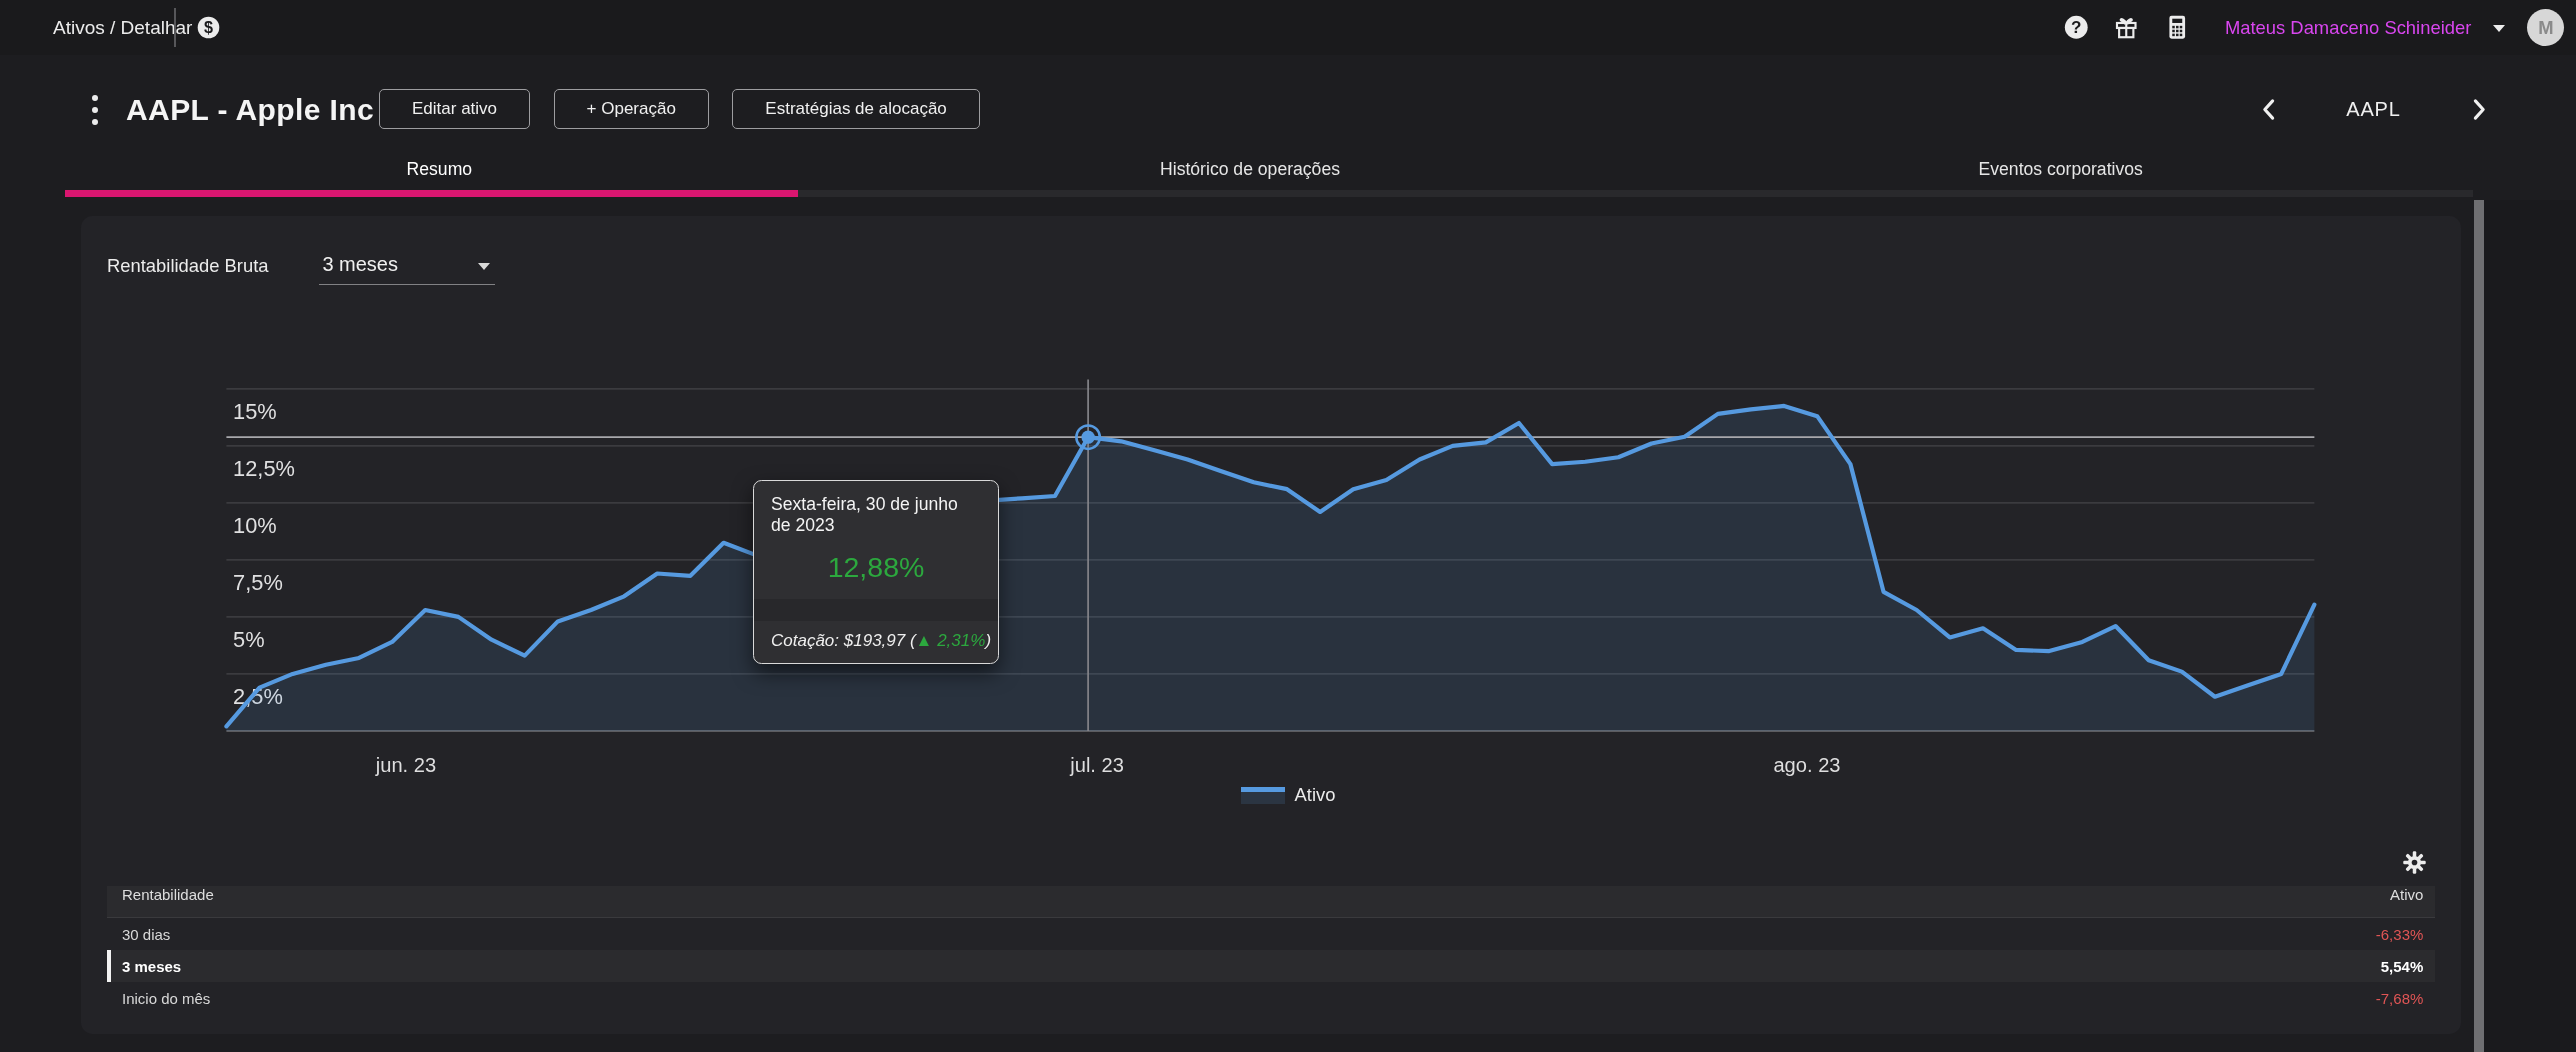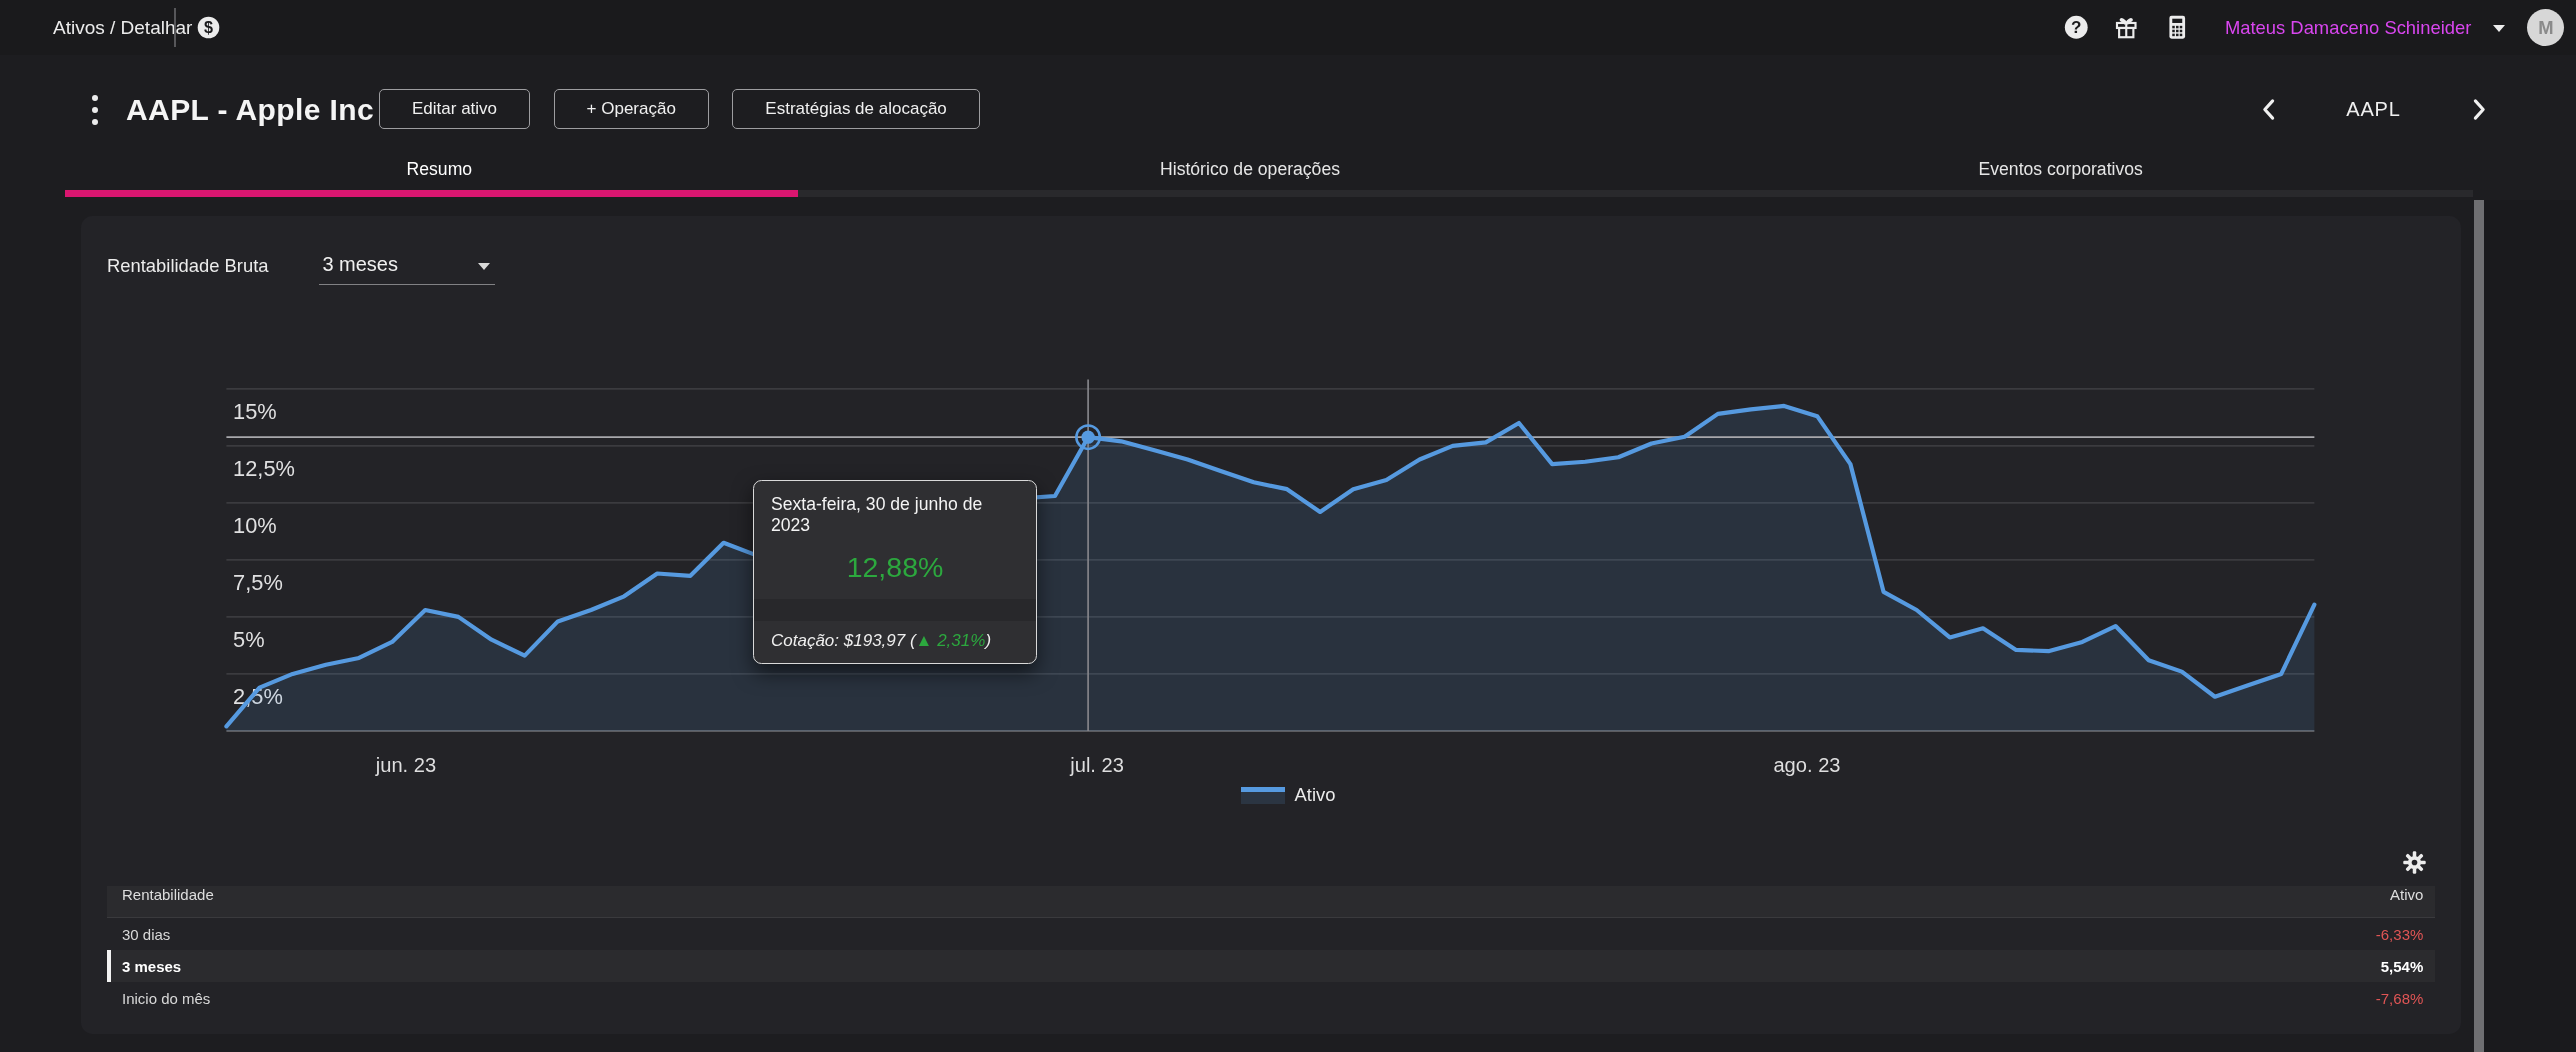--- a/index.html
+++ b/index.html
@@ -44,21 +44,21 @@
   .period-select .arrow { position:absolute; right:5px; top:15px; width:0; height:0; border-left:6.7px solid transparent; border-right:6.7px solid transparent; border-top:7.5px solid #d9d9d9; }
   
   .chart-wrap { position:absolute; left:0; top:361px; width:2576px; height:495px; }
   svg text { font-family:"Liberation Sans","DejaVu Sans",sans-serif; }
   .legend { position:absolute; left:0; top:778px; width:2576px; height:34px; display:flex; align-items:center; justify-content:center; gap:10px; }
   .legend-swatch { width:44px; height:17px; display:flex; flex-direction:column; }
   .legend-swatch .ln { height:5px; background:#569ae0; }
   .legend-swatch .fl { flex:1; background:#2b3542; }
   .legend-label { font-size:18.4px; color:#ececec; }
   
-  .tooltip { position:absolute; left:753px; top:480px; width:284px; background:#2f2f32;
+  .tooltip { position:absolute; left:753px; top:480px; width:246px; background:#2f2f32;
              border:1.7px solid #d9d9d9; border-radius:8.4px; box-shadow:0 8.4px 20px rgba(0,0,0,.55); z-index:5; overflow:hidden; }
   .tt-date { padding:13.4px 17px 5px 17px; font-size:17.6px; color:#f4f4f4; }
   .tt-value { text-align:center; font-size:28.5px; color:#2ca83e; padding:10px 0 15px 0; }
   .tt-band { height:22px; background:#28282b; }
   .tt-quote { padding:10px 17px 11.7px 17px; font-size:17px; font-style:italic; color:#efefef; white-space:nowrap; }
   .tt-quote .chg { color:#2ca83e; }
   
   .gear-btn { position:absolute; left:2397px; top:845px; width:34px; height:34px; display:flex; align-items:center; justify-content:center; cursor:pointer; }
   .rtable { position:absolute; left:107px; top:886px; width:2328px; font-size:15px; }
   .rt-header { height:32px; background:#2b2b2e; display:flex; justify-content:space-between;

